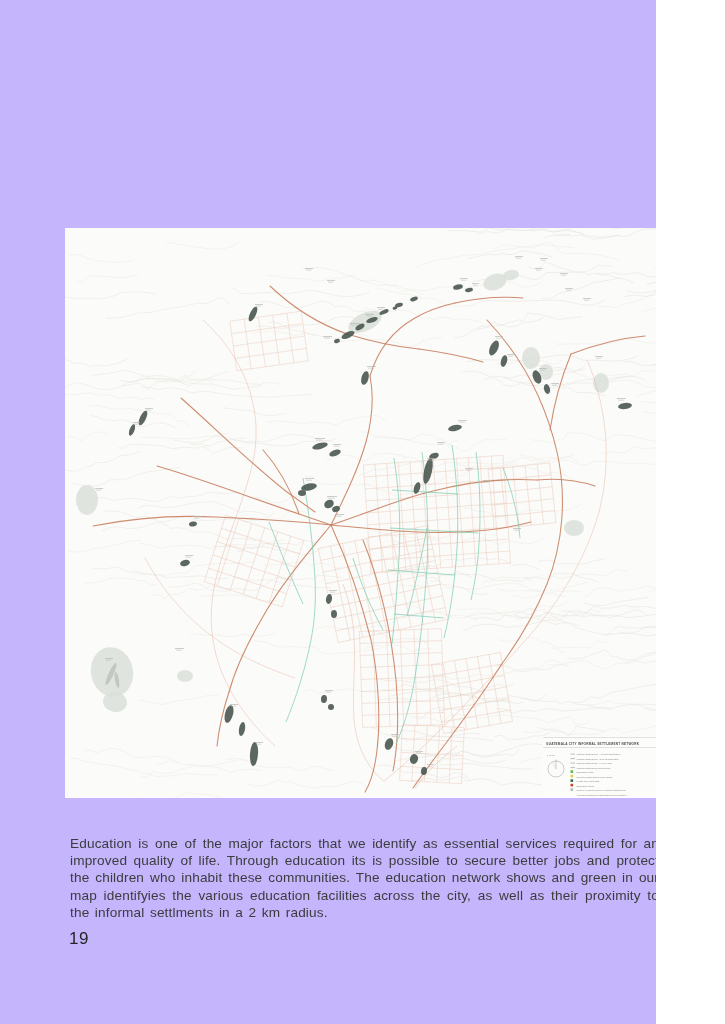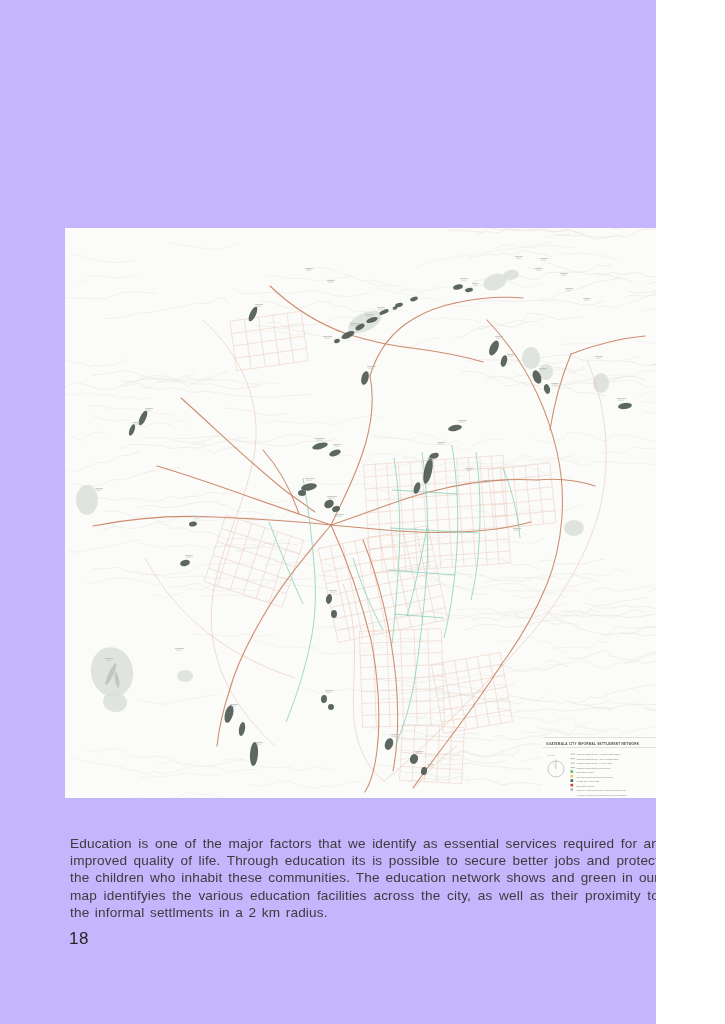--- a/index.html
+++ b/index.html
@@ -579,15 +579,15 @@
           <text x="511.5" y="558.5" font-size="2.3" fill="#85857f">Education Facility</text>
           <rect x="505.5" y="560.3" width="2.6" height="2.6" fill="#b6b8b1"></rect>
           <text x="511.5" y="563" font-size="2.3" fill="#85857f">Context Areas occupied by Informal Settlements</text>
           <text x="511.5" y="567.5" font-size="2.3" fill="#85857f">Access to Settlement (Education and Recreation)</text>
         </g>
       </svg>
   </figure>
 
   <p class="body-text">Education is one of the major factors that we identify as essential services required  for an improved quality of life. Through education its is possible to secure better jobs and protect the children who inhabit these communities. The education network shows and green in our map identifyies the various education facilities across the city, as well as their proximity to the informal settlments in a 2 km radius.</p>
 
-  <div class="page-number">18</div>
+  <div class="page-number">19</div>
 
 </div>
 
 </body></html>

